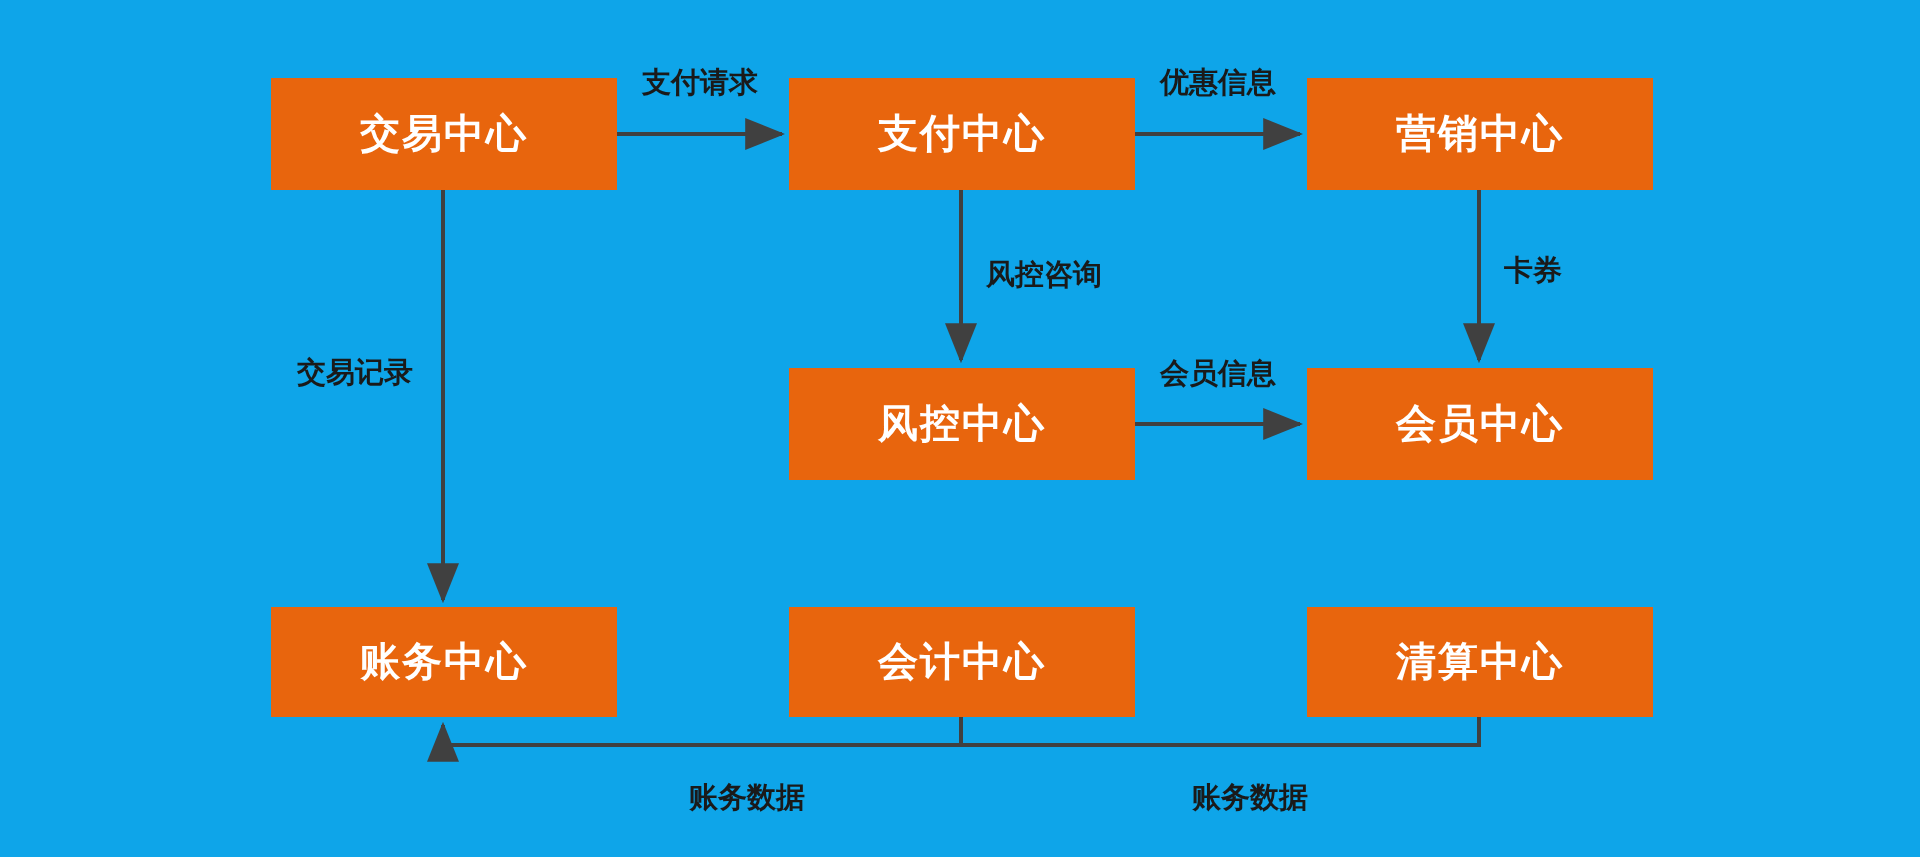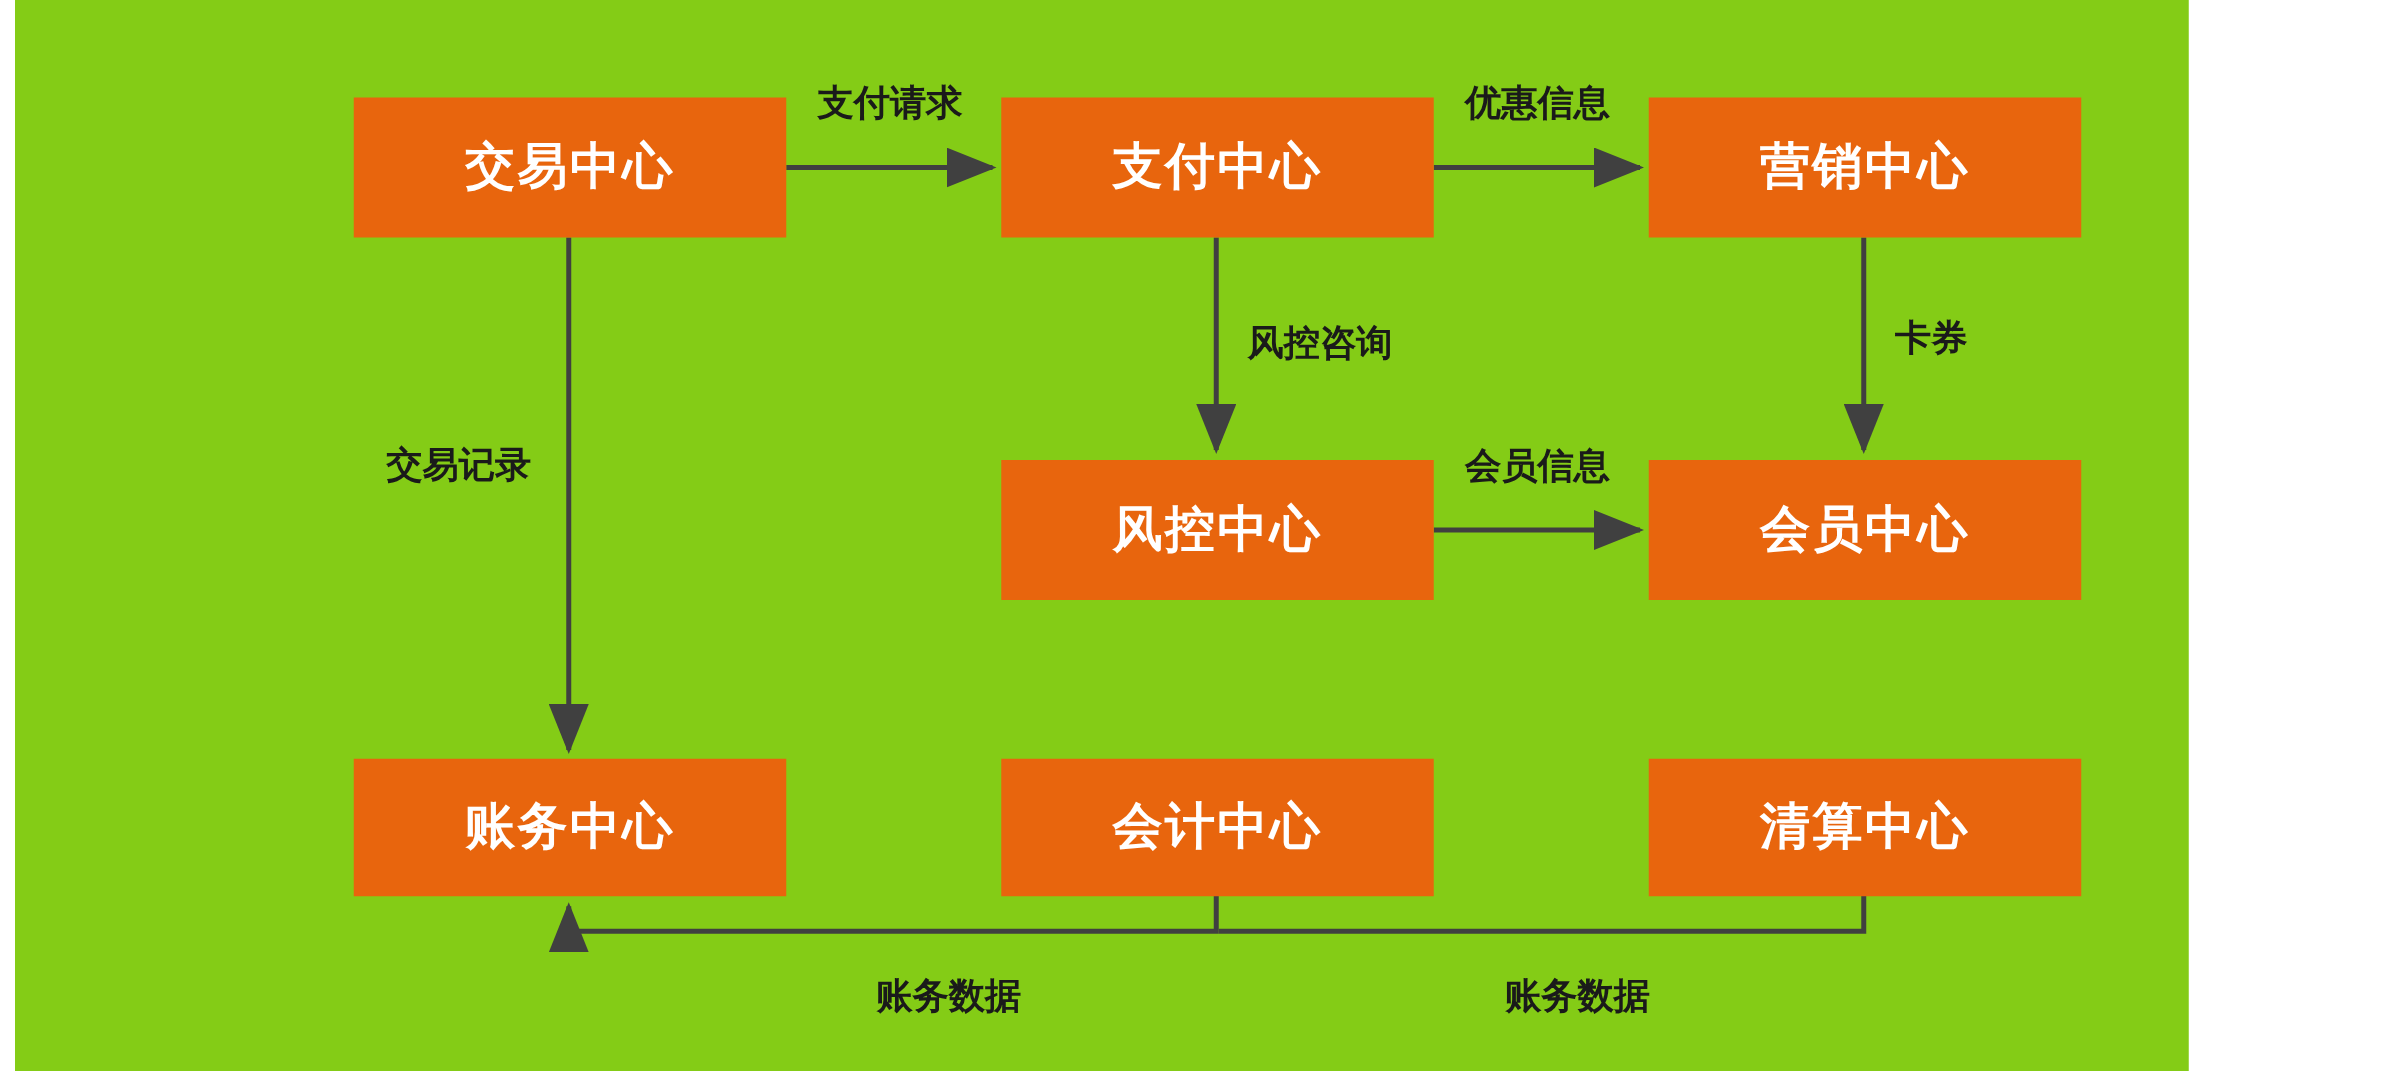--- a/index.html
+++ b/index.html
@@ -9,24 +9,23 @@
     background: #ffffff;
   }
   body {
     width: 1920px;
     height: 857px;
     overflow: hidden;
     font-family: "Liberation Sans", "DejaVu Sans", sans-serif;
   }
   #diagram-root {
     position: relative;
-    width: 1739px;
+    width: 1920px;
     height: 857px;
-    background: #84cc16;
-    margin-left: 12px;
+    background: #0ea5e9;
   }
   svg#flow {
     position: absolute;
     left: 0;
     top: 0;
     width: 1920px;
     height: 857px;
     display: block;
   }
   .node-rect {

